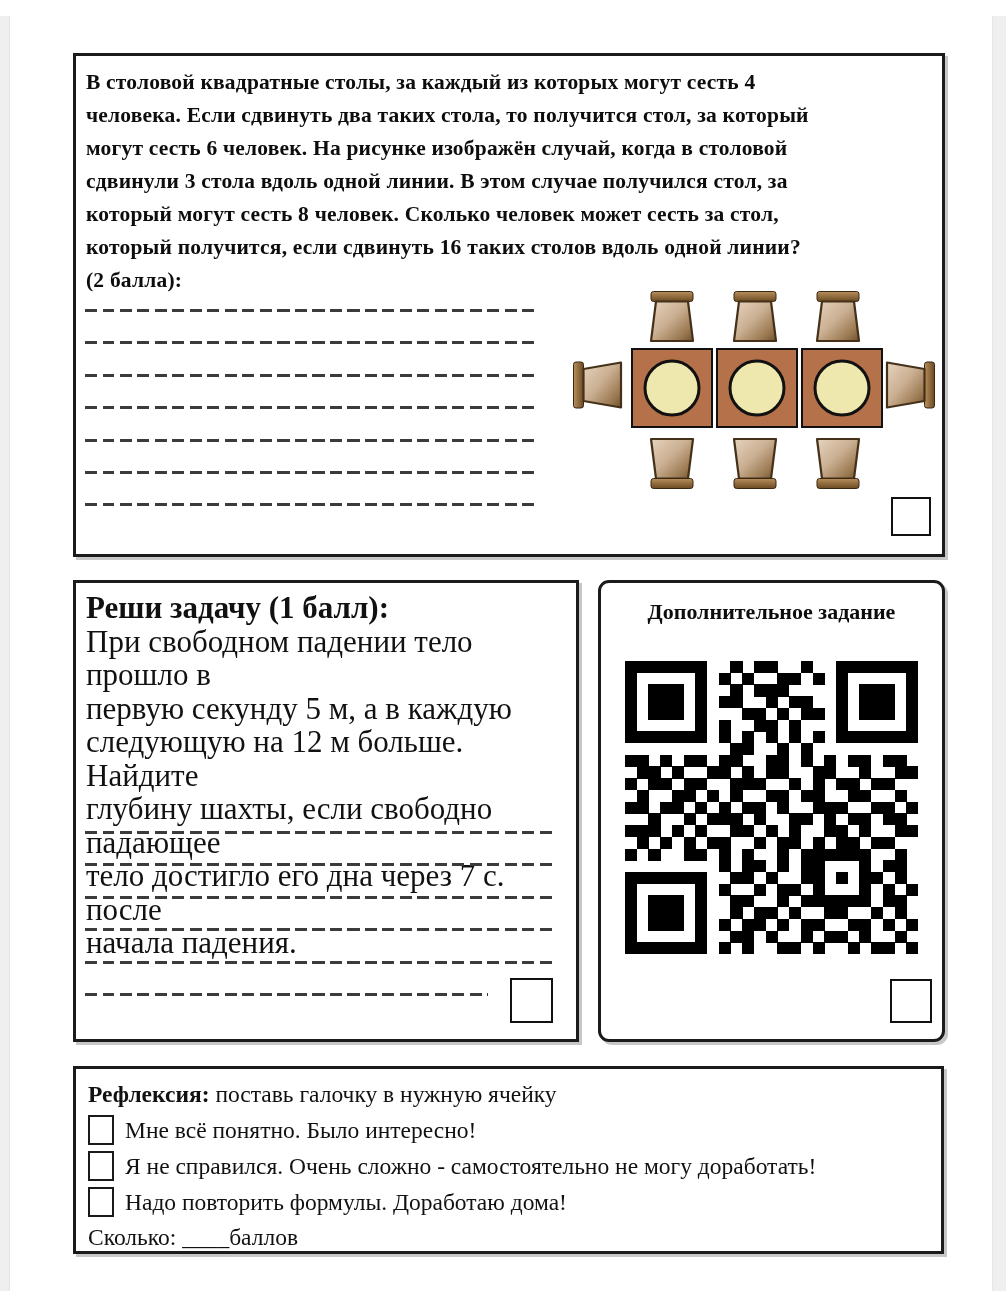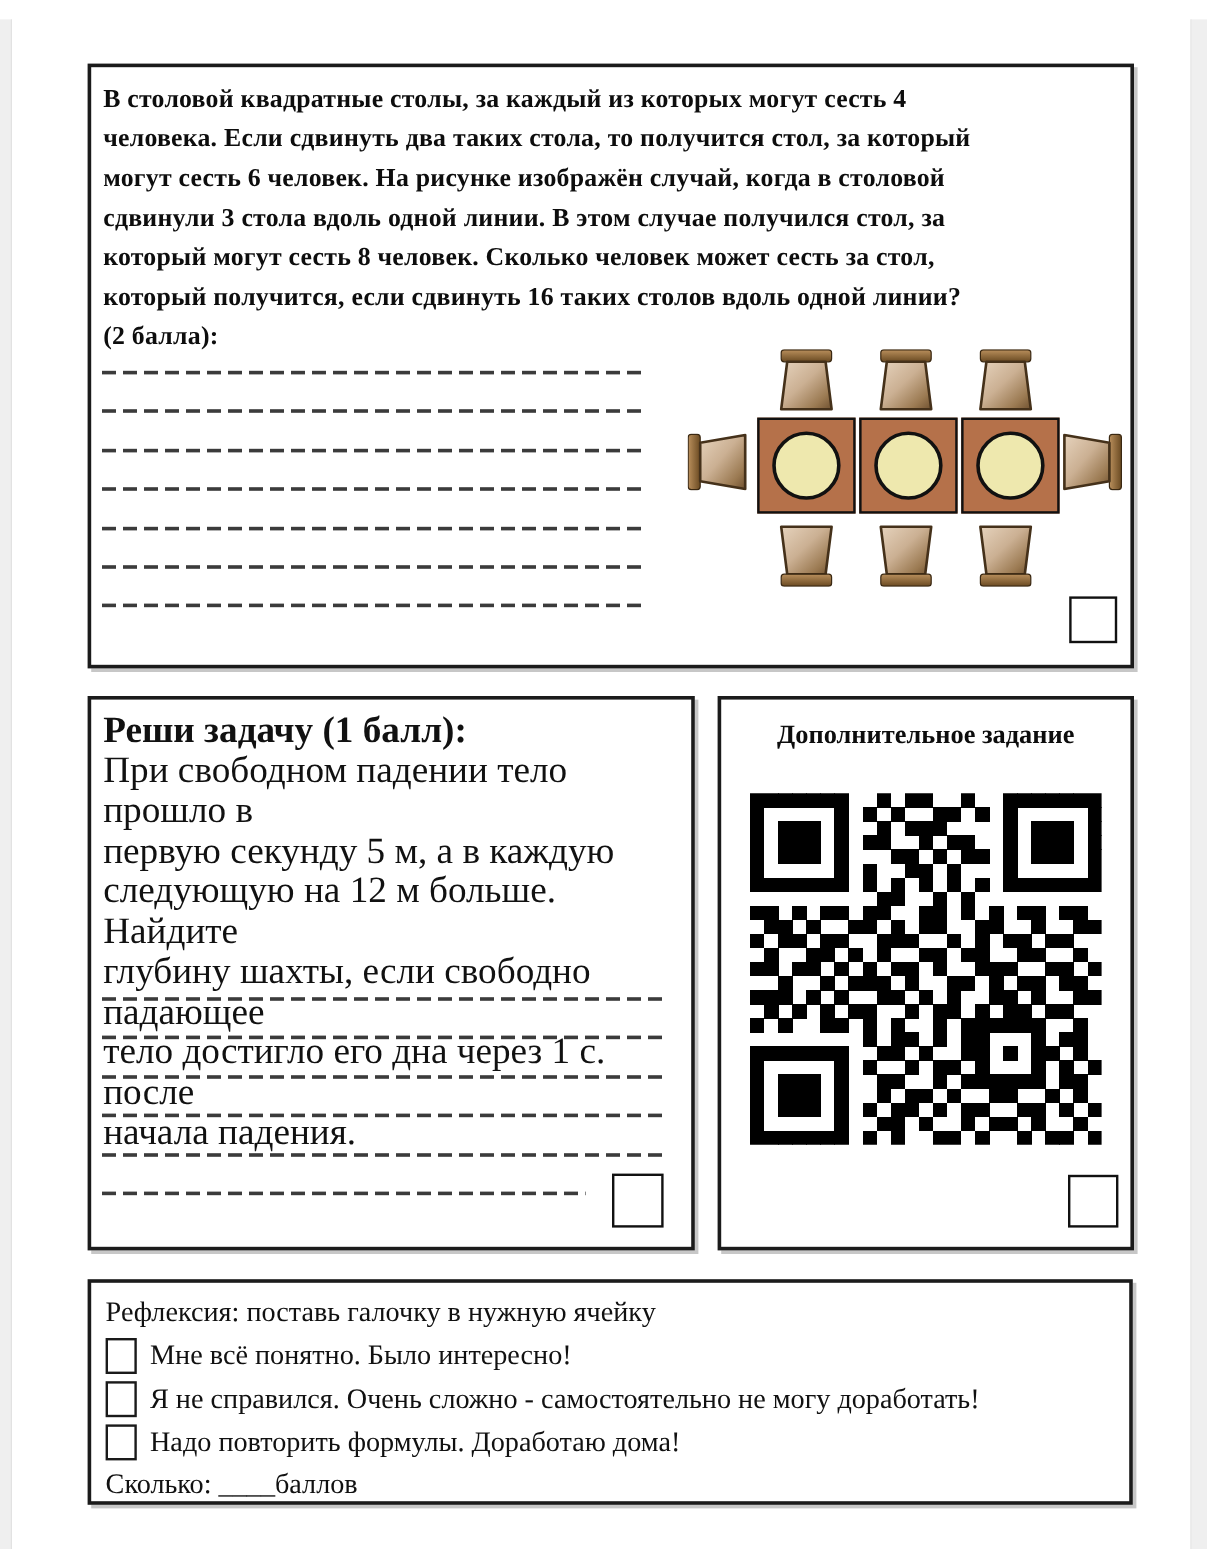--- a/index.html
+++ b/index.html
@@ -5,21 +5,21 @@
   html,body{margin:0;padding:0;}
   body{background:#ffffff;font-family:"Liberation Serif", serif;-webkit-font-smoothing:antialiased;}
   .page{position:relative;width:1006px;height:1291px;background:#ffffff;overflow:hidden;margin-top:16px;}
   .edge-strip{position:absolute;top:0;bottom:0;background:#efefef;}
   .edge-strip.left{left:0;width:9px;border-right:1px solid #e2e2e2;}
   .edge-strip.right{right:0;width:13px;border-left:1px solid #e6e6e6;}
 
   .frame{position:absolute;background:#ffffff;border:3px solid #1b1b1b;box-shadow:3px 3px 0 rgba(0,0,0,0.22);}
   .box1{left:73px;top:37px;width:866px;height:498px;}
   .box2{left:73px;top:564px;width:500px;height:456px;}
-  .box3{left:598px;top:564px;width:341px;height:456px;}
+  .box3{left:598px;top:564px;width:341px;height:456px;border-radius:11px;}
   .box4{left:73px;top:1050px;width:865px;height:182px;}
 
   
   .p1-text{position:absolute;left:10px;top:10px;right:6px;font-weight:bold;font-size:21.5px;line-height:33px;color:#0d0d0d;letter-spacing:0.2px;}
   .p1-text div{white-space:nowrap;}
 
   .dash-group{position:absolute;}
   .dash-line{height:3px;background:repeating-linear-gradient(90deg,#3b3b3b 0 12px,rgba(0,0,0,0) 12px 17.5px);margin-bottom:29.4px;}
   .dg1{left:9px;top:253px;width:452px;}
   .dg2{left:9px;top:248px;width:471px;}
@@ -40,21 +40,21 @@
   .p2-title{font-weight:bold;}
 
   
   .extra-title{position:absolute;left:0;right:0;top:16px;text-align:center;font-weight:bold;font-size:22px;color:#0d0d0d;}
   .qr{position:absolute;left:24px;top:78px;width:293px;height:293px;}
   .qr svg{display:block;width:100%;height:100%;}
 
   
   .reflect{position:absolute;left:12px;top:7px;right:10px;font-size:23.5px;color:#111;}
   .reflect .title-line{line-height:36px;}
-  .reflect .title-bold{font-weight:normal;text-align:right;}
+  .reflect .title-bold{font-weight:bold;text-align:right;}
   .check-row{display:flex;align-items:center;line-height:36px;}
   .checkbox{flex:0 0 auto;width:22px;height:26px;border:2px solid #1a1a1a;background:#fff;margin-right:11px;}
   .score-line{line-height:34px;}
   .hidden-defs{position:absolute;width:0;height:0;overflow:hidden;}
 </style>
 </head>
 <body>
 
 <div class="page">
   <div class="edge-strip left"></div>
@@ -147,21 +147,21 @@
     <div class="answer-box ab1"></div>
   </div>
 
   <div class="frame box2">
     <div class="p2-text">
       <div class="p2-title">Реши задачу (1 балл):</div>
       <div>При свободном падении тело прошло в</div>
       <div>первую секунду 5 м, а в каждую</div>
       <div>следующую на 12 м больше. Найдите</div>
       <div>глубину шахты, если свободно падающее</div>
-      <div>тело достигло его дна через 1 с. после</div>
+      <div>тело достигло его дна через 7 с. после</div>
       <div>начала падения.</div>
     </div>
 
     <div class="dash-group dg2">
         <div class="dash-line"></div>
         <div class="dash-line"></div>
         <div class="dash-line"></div>
         <div class="dash-line"></div>
         <div class="dash-line"></div>
         <div class="dash-line" style="width: 403px;"></div>

